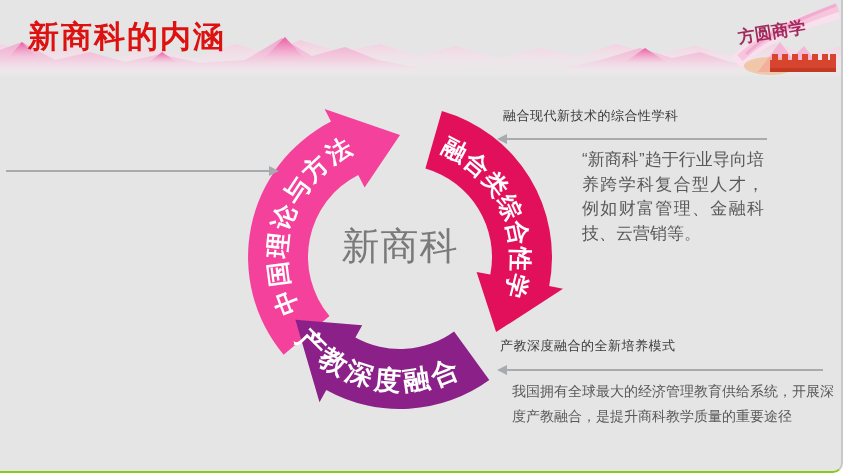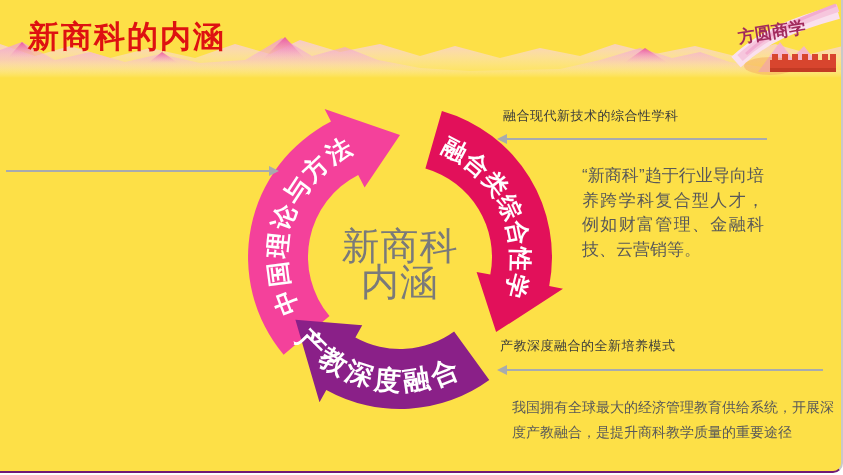--- a/index.html
+++ b/index.html
@@ -1,39 +1,38 @@
 <!DOCTYPE html>
 <html><head>
 <meta charset="utf-8">
 <style>
   html,body{margin:0;padding:0;background:#fff;}
   .slide{
-    position:relative;width:841px;height:471px;background:#fde047;overflow:hidden;
+    position:relative;width:841px;height:471px;background:#e5e5e5;overflow:hidden;
     font-family:"Liberation Sans",sans-serif;
-    border-right:2px solid #c9c9c9;border-bottom:2px solid #701a75;
+    border-right:2px solid #c9c9c9;border-bottom:2px solid #84cc16;
     border-radius:0 0 10px 0;
   }
   
   .header-svg{position:absolute;left:0;top:0;width:843px;height:82px;}
   .page-title{
     position:absolute;left:28px;top:16px;
     font-family:"Liberation Serif","DejaVu Serif",serif;
     font-size:31px;font-weight:bold;letter-spacing:2px;
     color:var(--title-red,#DE1111);white-space:nowrap;
   }
   .logo-svg{position:absolute;left:730px;top:2px;width:112px;height:76px;}
   
   .sec-heading{
     position:absolute;font-size:13px;color:var(--heading,#3B3B3B);
     letter-spacing:.5px;white-space:nowrap;
   }
   .sec-body{
     position:absolute;font-size:17px;line-height:24.5px;color:var(--body,#595959);
     text-align:justify;
-    margin-top:16px;
   }
   
   .garrow{position:absolute;height:2px;background:var(--conn,#A8ABAE);}
   .garrow.right::after{
     content:"";position:absolute;right:-9px;top:-4px;
     border-left:10px solid var(--conn,#A8ABAE);
     border-top:5px solid transparent;border-bottom:5px solid transparent;
   }
   .garrow.left::before{
     content:"";position:absolute;left:-9px;top:-4px;
@@ -114,21 +113,20 @@
     <text class="arc-label" font-size="24" letter-spacing="1">
       <textPath href="#lp1" xlink:href="#lp1" startOffset="3%">融合类综合性学科</textPath>
     </text>
     <text class="arc-label" font-size="27" letter-spacing="4" text-anchor="middle">
       <textPath href="#lp2" xlink:href="#lp2" startOffset="50%">产教深度融合</textPath>
     </text>
   </svg>
 
   <div class="center-label">
     <div>新商科</div>
-    <div>内涵</div>
   </div>
 
   <div class="garrow right" style="left:6px;top:170px;width:264px;"></div>
 
   <div class="sec-heading" style="left:503px;top:107px;">融合现代新技术的综合性学科</div>
   <div class="garrow left" style="left:506px;top:138px;width:261px;"></div>
   <div class="sec-body" style="left:582px;top:148px;width:182px;">“新商科”趋于行业导向培养跨学科复合型人才，例如财富管理、金融科技、云营销等。</div>
 
   <div class="sec-heading" style="left:500px;top:337px;width:323px;text-align:left;">产教深度融合的全新培养模式</div>
   <div class="garrow left" style="left:506px;top:369px;width:317px;"></div>

